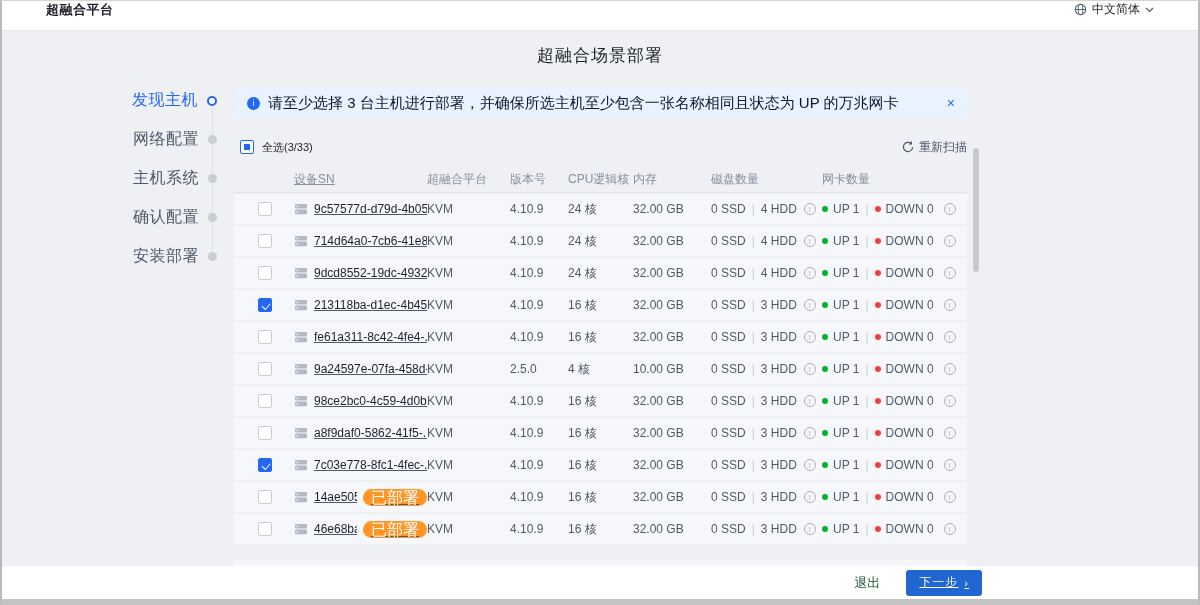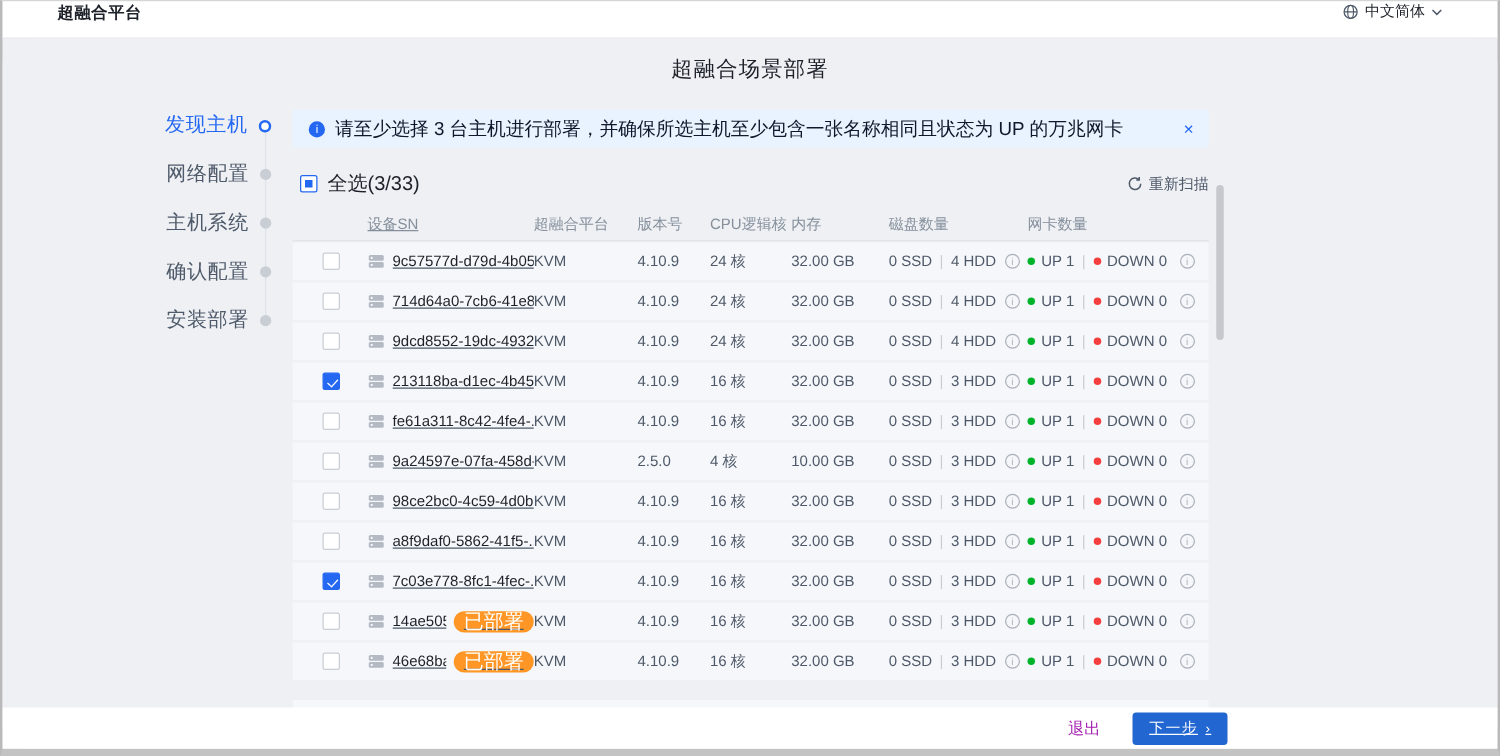--- a/index.html
+++ b/index.html
@@ -39,21 +39,21 @@
   }
   .banner-info{
     width:13px; height:13px; border-radius:50%; background:#2468f2; color:#fff;
     font-size:9px; font-style:normal; display:flex; align-items:center; justify-content:center; flex:0 0 auto;
   }
   .banner-text{ font-size:15px; color:#0f172a; flex:1 1 auto; }
   .banner-close{ font-size:14px; color:#2468f2; cursor:pointer; line-height:1;}
   
   .toolbar{ margin-top:18px; height:22px; display:flex; align-items:center; justify-content:space-between; padding-left:6px;}
   .select-all{ display:flex; align-items:center; gap:8px; cursor:pointer;}
-  .select-all-label{ font-size:16px; color:#1d2129; }
+  .select-all-label{ font-size:11px; color:#1d2129; }
   .rescan{ display:flex; align-items:center; gap:5px; font-size:12px; color:#4e5969; cursor:pointer;}
   
   .checkbox{ width:14px; height:14px; border:1px solid #c9cdd4; border-radius:2px; background:#fff; position:relative; display:inline-block; flex:0 0 auto; cursor:pointer;}
   .checkbox.checked{ background:#2468f2; border-color:#2468f2; }
   .checkbox.checked::after{
     content:""; position:absolute; left:3px; top:3.5px; width:7px; height:3.5px;
     border-left:1.6px solid #fff; border-bottom:1.6px solid #fff; transform:rotate(-48deg);
   }
   .checkbox.indeterminate{ border-color:#2468f2; }
   .checkbox.indeterminate::after{
@@ -83,21 +83,21 @@
   .c-nic .info-i{ margin-left:10px; }
   .row.partial .sn-text{ min-width:80px; }
   .partial-clip{ height:13px; overflow:hidden; }
   
   .scroll-thumb{ position:absolute; left:971px; top:117px; width:6px; height:124px; border-radius:3px; background:#c6c8cd; cursor:pointer;}
   
   .footer{
     position:absolute; left:0; right:0; bottom:0; height:33px; background:#fff;
     display:flex; align-items:center; justify-content:flex-end; gap:26px; padding-right:216px;
   }
-  .exit-link{ font-size:13px; color:#a21caf; cursor:pointer;}
+  .exit-link{ font-size:13px; color:#14532d; cursor:pointer;}
   .next-btn{
     height:26px; background:#2166d1; color:#fff; border:none; border-radius:3px;
     font-size:12px; padding:0 13px; display:flex; align-items:center; gap:6px; cursor:pointer;
     font-family:inherit; letter-spacing:1px;text-decoration:underline;
   }
   .next-arrow{ font-size:11px; }
 </style>
 </head>
 <body>
 

